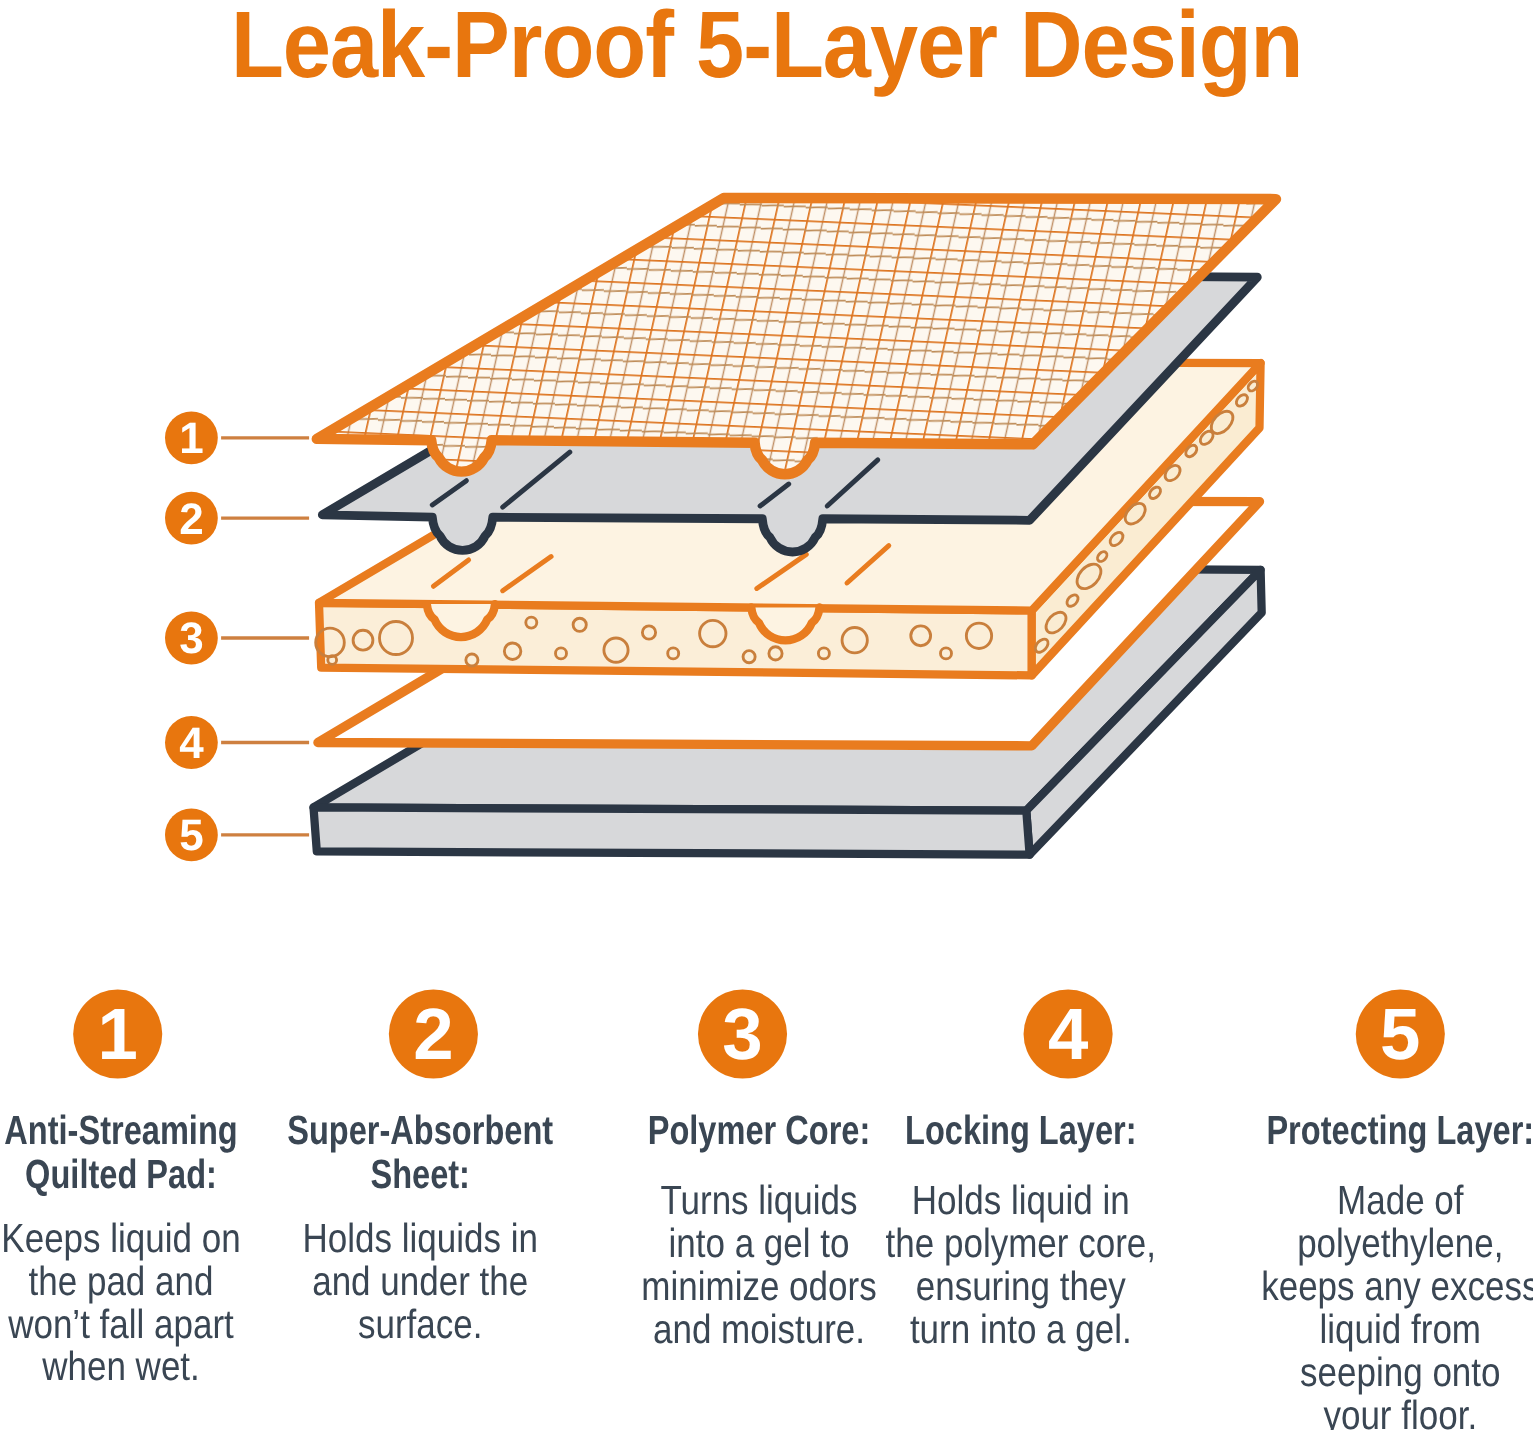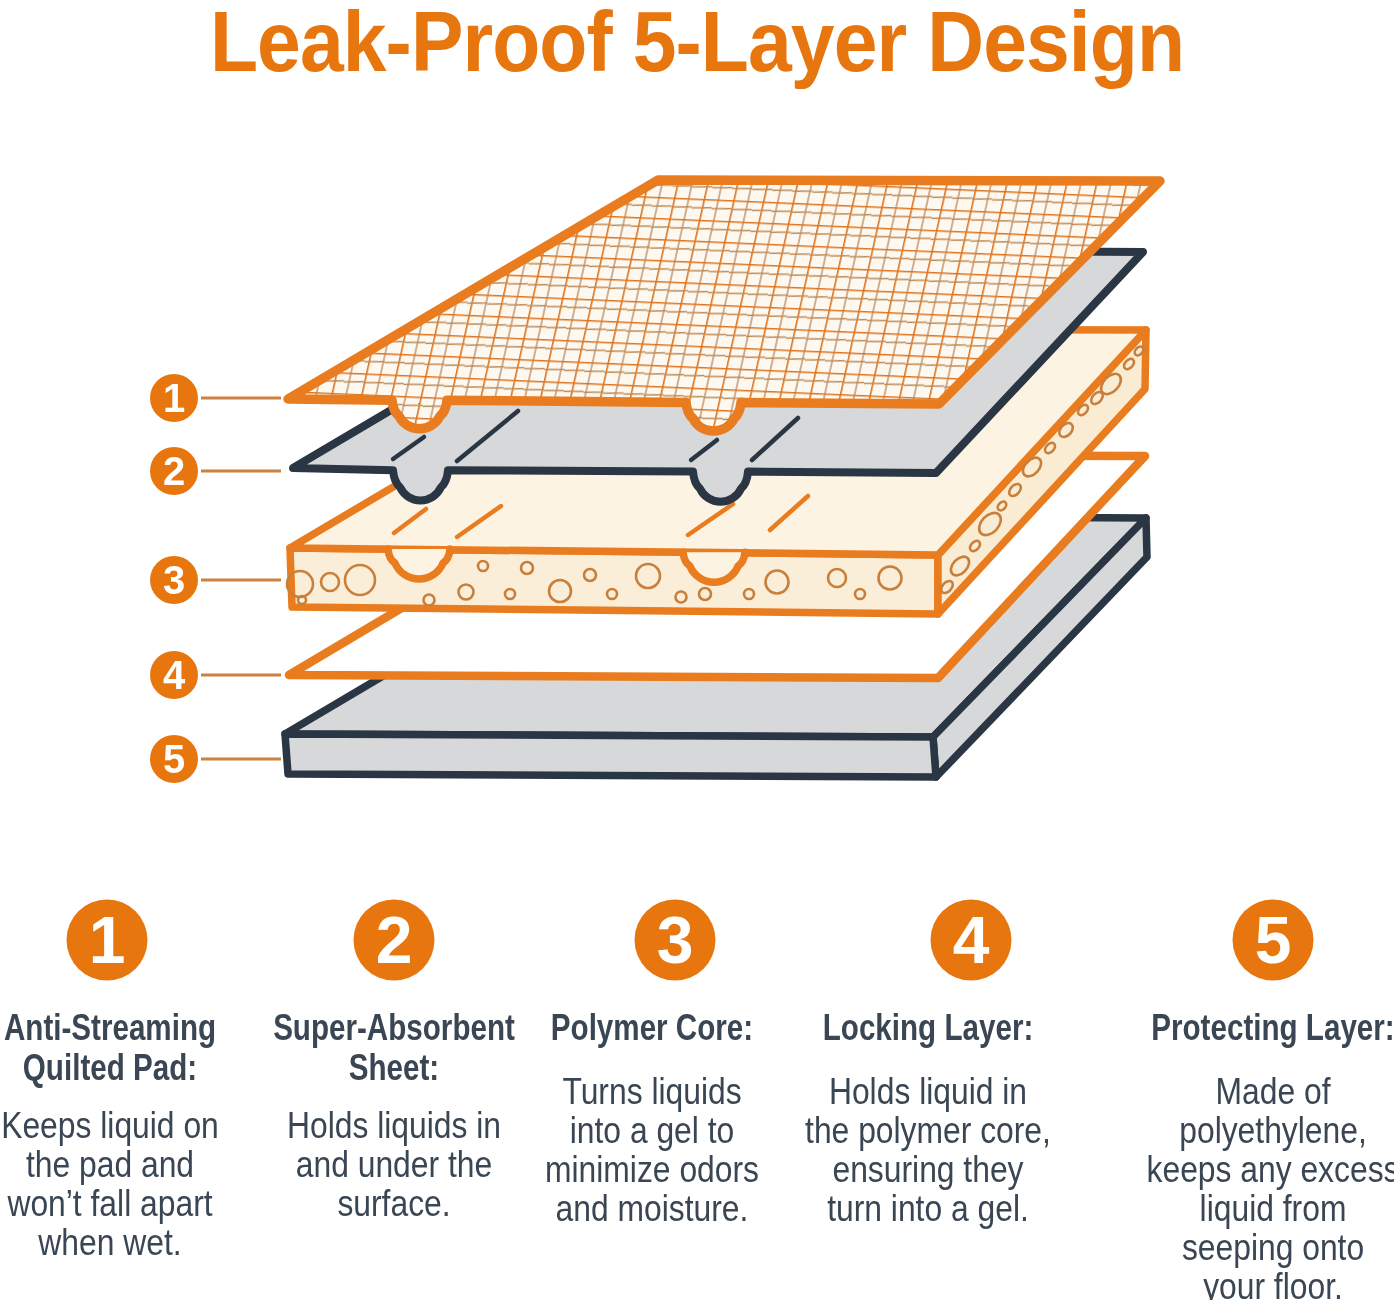--- a/index.html
+++ b/index.html
@@ -116,25 +116,25 @@
     <circle cx="971" cy="940" r="40.5" fill="#E8760E"></circle>
     <text x="971" y="963" text-anchor="middle" font-family="Liberation Sans, sans-serif" font-size="66" font-weight="bold" fill="#FFFFFF">4</text>
     <circle cx="1273" cy="940" r="40.5" fill="#E8760E"></circle>
     <text x="1273" y="963" text-anchor="middle" font-family="Liberation Sans, sans-serif" font-size="66" font-weight="bold" fill="#FFFFFF">5</text>
   </svg>
 <div class="title">Leak-Proof 5-Layer Design</div>
 <div class="col" style="left:-50px">
 <div class="h" style="margin-bottom:18px">Anti-Streaming<br>Quilted Pad:</div>
 <div class="b">Keeps liquid on<br>the pad and<br>won’t fall apart<br>when wet.</div>
 </div>
-<div class="col" style="left:234px">
+<div class="col" style="left:222px">
 <div class="h" style="margin-bottom:18px">Super-Absorbent<br>Sheet:</div>
 <div class="b">Holds liquids in<br>and under the<br>surface.</div>
 </div>
-<div class="col" style="left:492px">
+<div class="col" style="left:530px">
 <div class="h" style="margin-bottom:24px">Polymer Core:</div>
 <div class="b">Turns liquids<br>into a gel to<br>minimize odors<br>and moisture.</div>
 </div>
 <div class="col" style="left:768px">
 <div class="h" style="margin-bottom:24px">Locking Layer:</div>
 <div class="b">Holds liquid in<br>the polymer core,<br>ensuring they<br>turn into a gel.</div>
 </div>
 <div class="col" style="left:1113px">
 <div class="h" style="margin-bottom:24px">Protecting Layer:</div>
 <div class="b">Made of<br>polyethylene,<br>keeps any excess<br>liquid from<br>seeping onto<br>your floor.</div>

